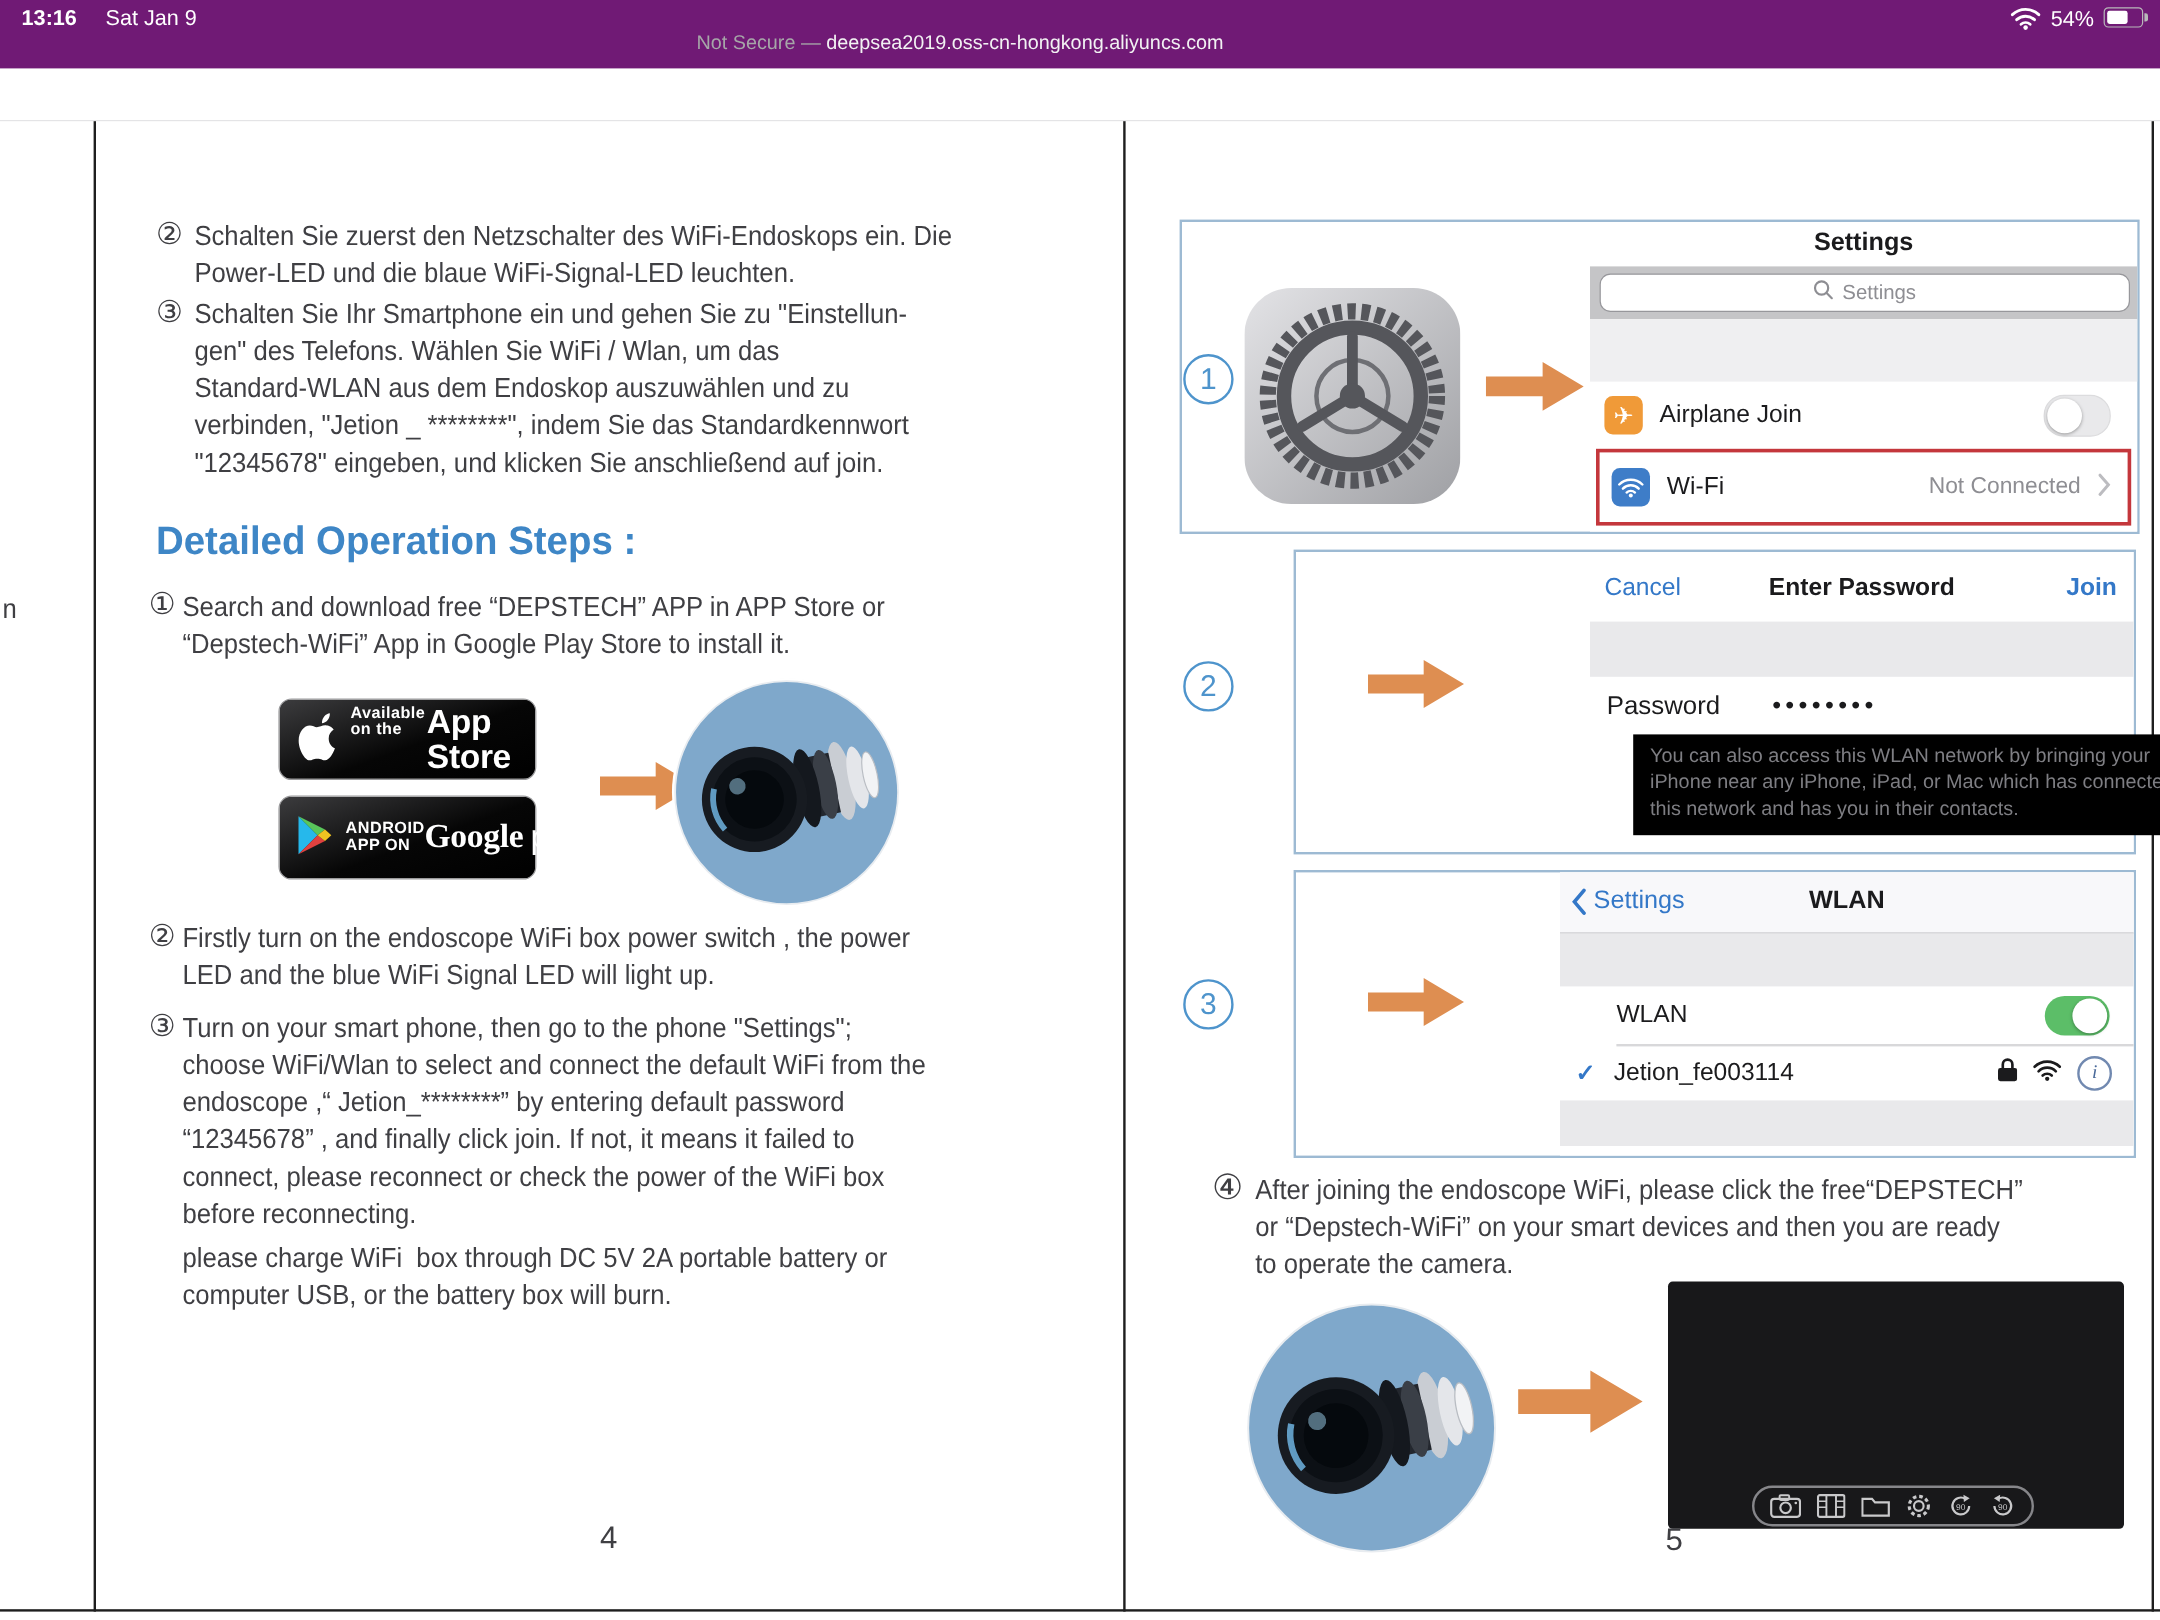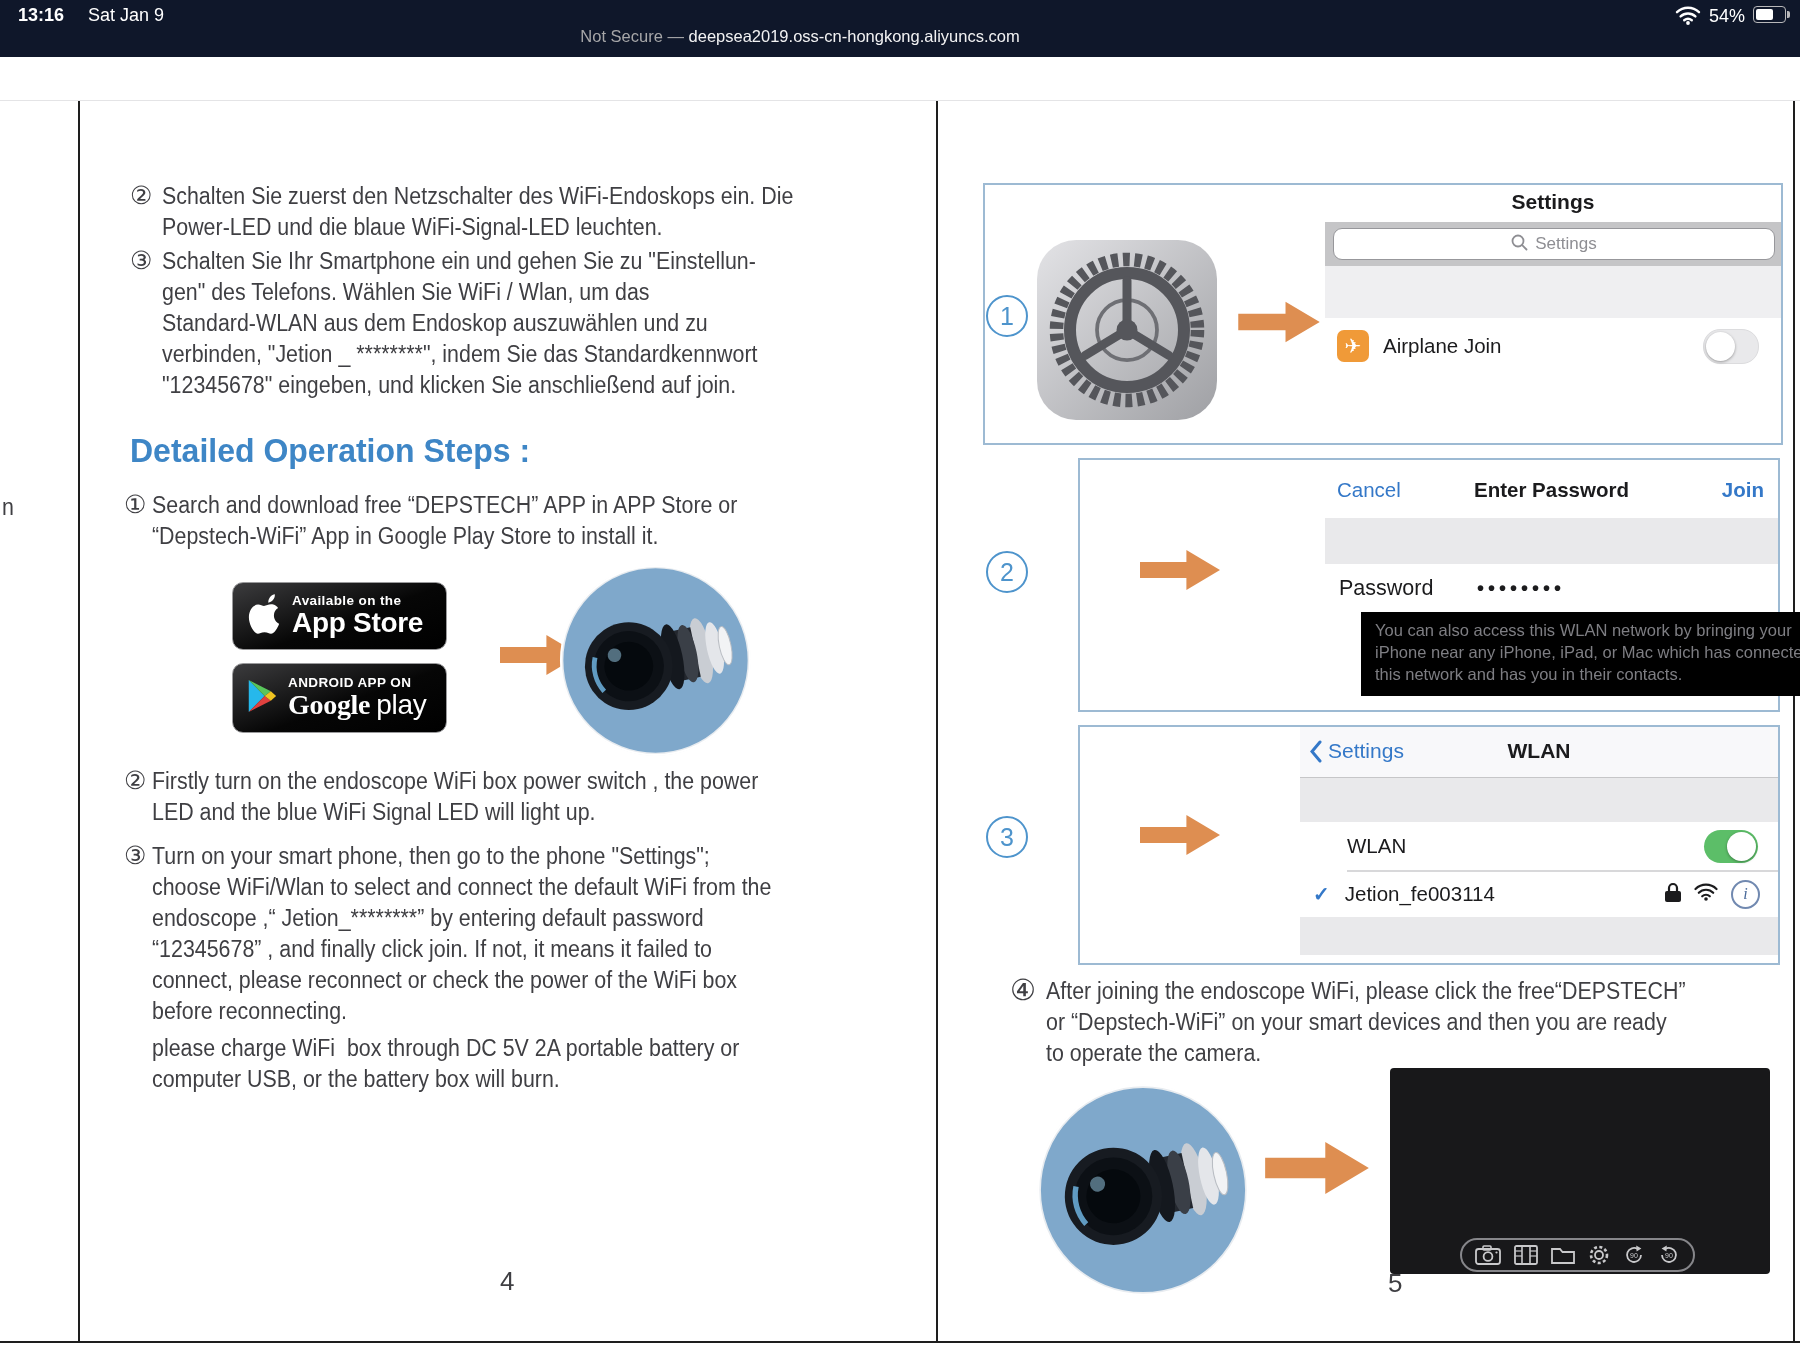--- a/index.html
+++ b/index.html
@@ -1,20 +1,20 @@
 <!DOCTYPE html>
 <html><head>
 <meta charset="utf-8">
 <style>
   html,body{margin:0;padding:0;background:#ffffff;font-family:"Liberation Sans",sans-serif;}
   #root{position:relative;width:1800px;height:1350px;background:#ffffff;overflow:hidden;}
   .abs{position:absolute;}
 
   
-  .statusbar{left:0;top:0;width:1800px;height:57px;background:#0f172a;}
+  .statusbar{left:0;top:0;width:1800px;height:57px;background:#701a75;}
   .sb-time{left:18px;top:5px;color:#ffffff;font-size:18px;font-weight:700;}
   .sb-date{left:88px;top:5px;color:#ffffff;font-size:18px;font-weight:400;}
   .sb-right{right:14px;top:6px;display:flex;align-items:flex-start;gap:8px;}
   .sb-pct{color:#fff;font-size:18px;}
   .battery{width:31px;height:15px;border:1.6px solid #b8b8ba;border-radius:4px;position:relative;}
   .battery .fill{position:absolute;left:2px;top:2px;bottom:2px;width:54%;background:#ffffff;border-radius:2px;}
   .battery .nub{position:absolute;right:-5px;top:4px;width:3px;height:7px;background:#b8b8ba;border-radius:0 2px 2px 0;}
   .urlline{left:0;top:27px;width:1600px;text-align:center;font-size:16.5px;white-space:pre;}
   .url-sec{color:#a6a6a8;}
   .url-dom{color:#f2f2f3;}
@@ -25,21 +25,21 @@
   .hline-bottom{left:0;top:1341px;width:1800px;height:2px;background:#1e1e1e;}
 
   
   .doc{font-size:23px;color:#3f3f43;white-space:pre;transform:scaleX(.93);transform-origin:0 0;line-height:1.2;}
   .docnum{font-size:25px;color:#3f3f43;line-height:1;}
   .heading{font-size:33px;font-weight:600;color:#3E86C6;white-space:pre;transform:scaleX(.97);transform-origin:0 0;}
   .pagenum{font-size:26px;color:#3f3f43;}
 
   
   .badge{background:linear-gradient(160deg,#3c3c3e 0%,#060606 55%,#000 100%);border:1.5px solid #9a9a9c;border-radius:11px;display:flex;align-items:center;padding:0 14px;gap:11px;box-sizing:border-box;}
-  .badge .txt{display:flex;flex-direction:column;color:#fff;line-height:1.05;}
+  .badge .txt{display:flex;flex-direction:row;color:#fff;line-height:1.05;}
   .b-small{font-size:13.5px;font-weight:700;letter-spacing:.4px;}
   .b-big{font-size:28px;font-weight:700;letter-spacing:-.3px;}
   .g-serif{font-family:"Liberation Serif",serif;font-weight:700;}
   .g-play{font-weight:400;margin-left:6px;}
 
   
   .figbox{border:2px solid #9DBAD3;background:#ffffff;box-sizing:border-box;}
   .bigcirc{width:38px;height:38px;border:2.5px solid #4E94CC;border-radius:50%;color:#4E94CC;font-size:25px;display:flex;align-items:center;justify-content:center;background:#fff;}
   .panel{background:#ffffff;}
   .ioslabel{color:#1b1b1d;font-size:20.5px;}
@@ -244,20 +244,38 @@
           <span style="color:#fff;font-size:20px;">✈</span>
         </span>
       <span class="ioslabel">Airplane Join</span>
       <span style="flex:1;"></span>
       <span class="toggle t-off" style="margin-right:22px;">
           <span class="knob"></span>
         </span>
     </div>
   </div>
 
+  <div class="abs redbox" style="left:1330px;top:374px;width:446px;height:64px;">
+    <span class="appicon" style="background:#3E7DC8;">
+      <svg width="22" height="17" viewBox="0 0 24 18">
+          <g fill="none" stroke="#ffffff" stroke-width="2.2" stroke-linecap="round">
+            <path d="M1.5 6 A15 15 0 0 1 22.5 6"></path>
+            <path d="M4.8 9.8 A10 10 0 0 1 19.2 9.8"></path>
+            <path d="M8.2 13.3 A5.5 5.5 0 0 1 15.8 13.3"></path>
+          </g>
+          <circle cx="12" cy="16" r="1.8" fill="#fff"></circle>
+        </svg>
+    </span>
+    <span class="ioslabel">Wi-Fi</span>
+    <span style="flex:1;"></span>
+    <span class="iosgray">Not Connected</span>
+    <span><svg width="11" height="20" viewBox="0 0 11 20">
+          <polyline points="2,2 9,10 2,18" fill="none" stroke="#bcbcc0" stroke-width="2.5" stroke-linecap="round"></polyline>
+        </svg></span>
+  </div>
 
   <div class="abs figbox" style="left:1078px;top:458px;width:702px;height:254px;"></div>
   <div class="abs bigcirc" style="left:986px;top:551px;">2</div>
   <div class="abs" style="left:1140px;top:548px;">
     <svg width="80" height="44" viewBox="0 0 100 54">
         <polygon points="0,17 58,17 58,2 100,27 58,52 58,37 0,37" fill="#DE8E51"></polygon>
       </svg>
   </div>
 
   <div class="abs panel" style="left:1325px;top:460px;width:453px;height:250px;">

